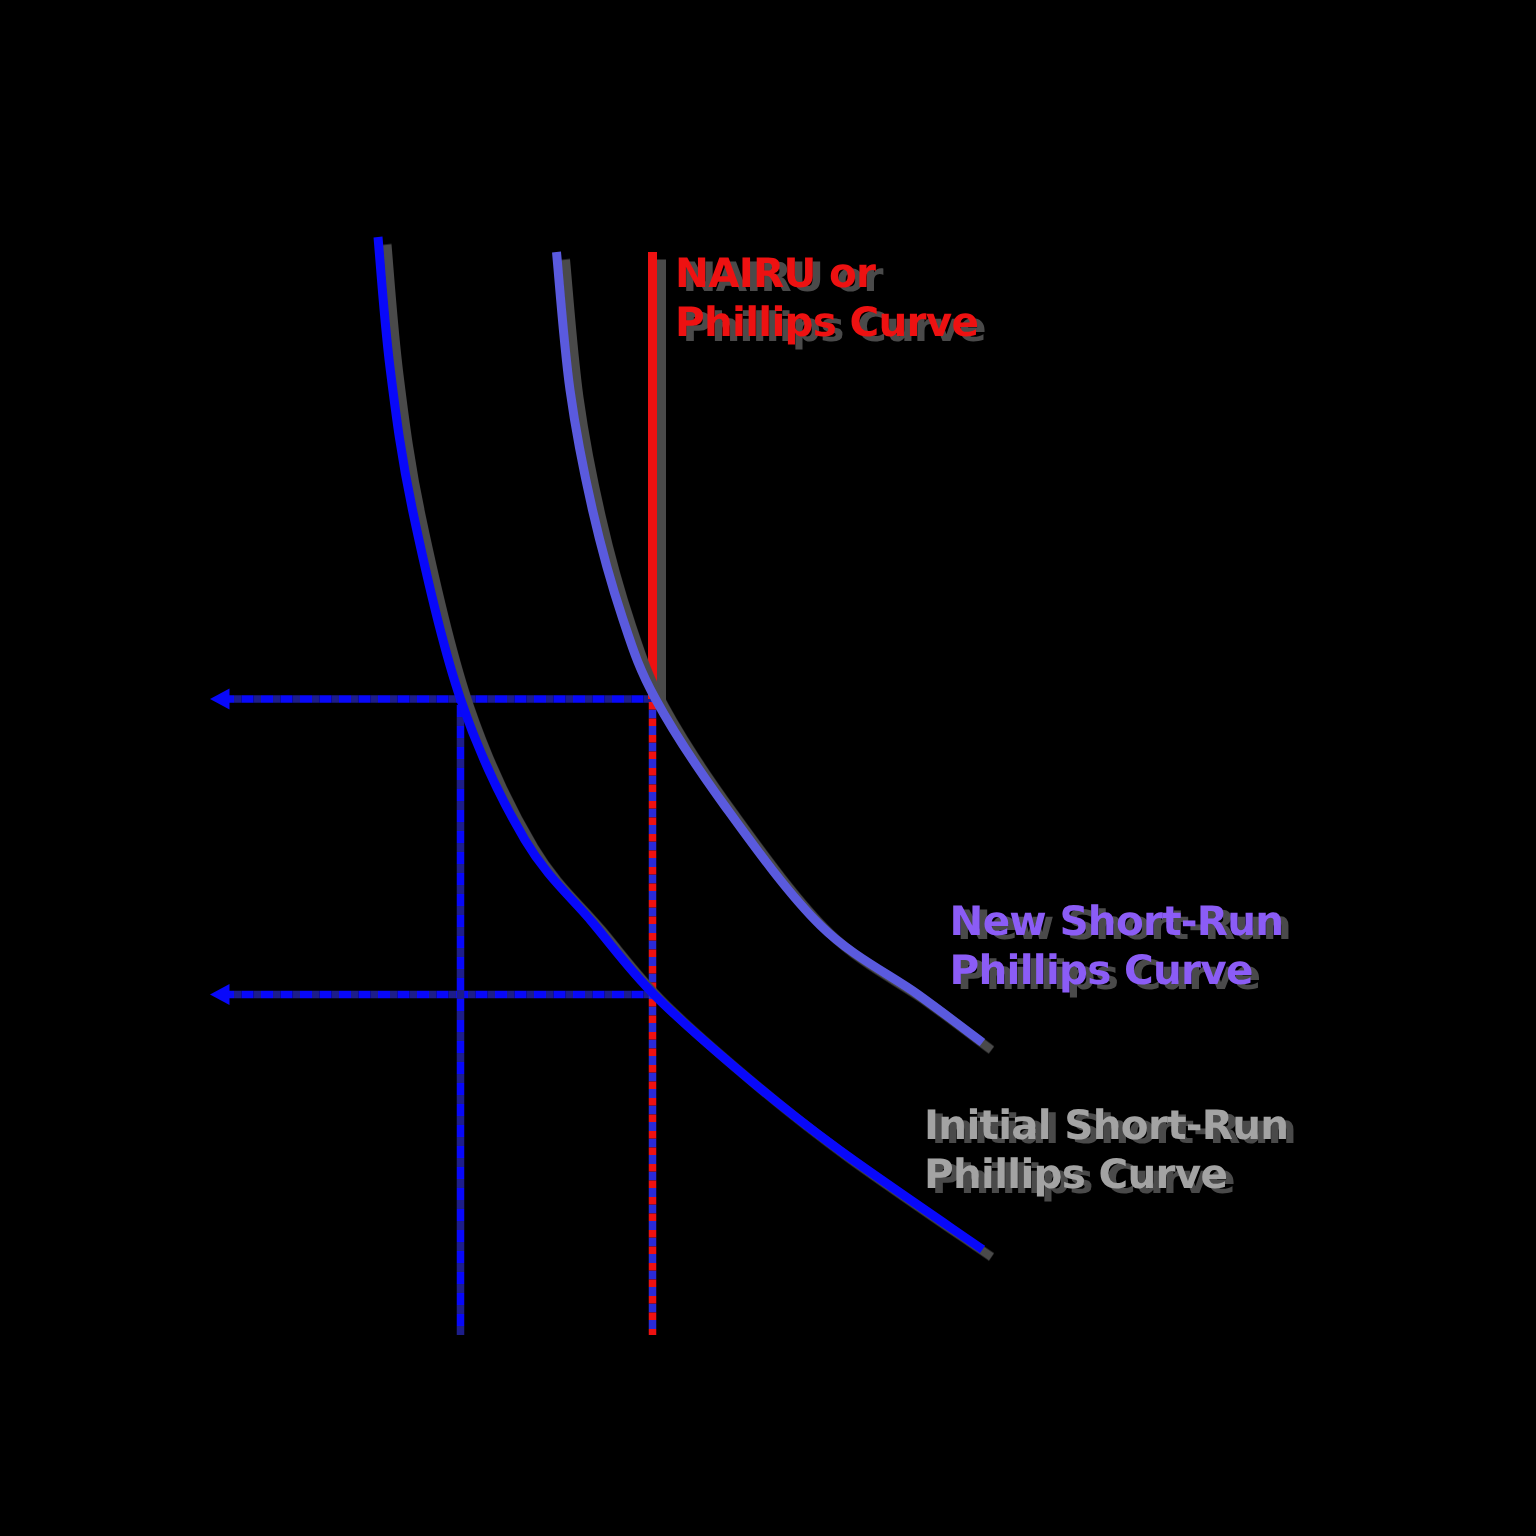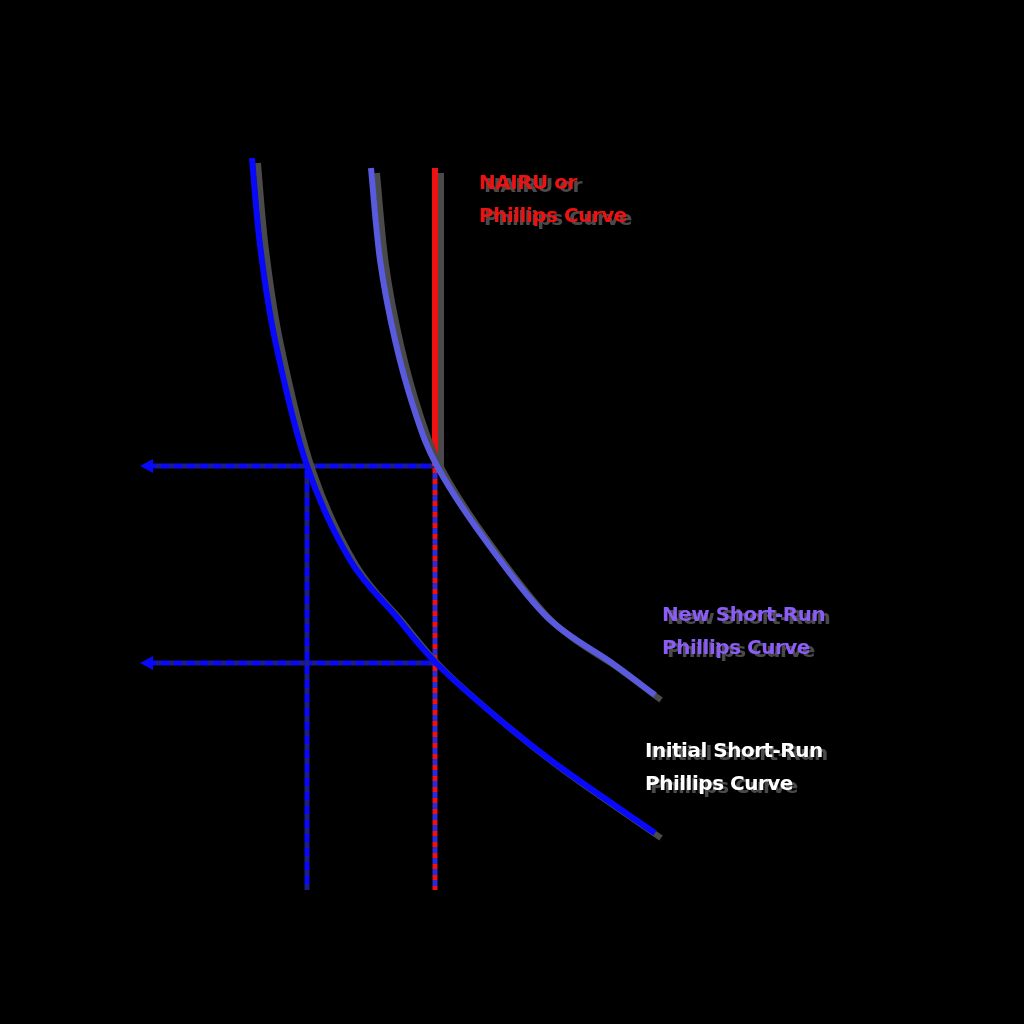--- a/index.html
+++ b/index.html
@@ -7,26 +7,25 @@
     position:relative;
     width:1024px;height:1024px;
     background:#000000;
     overflow:hidden;
     font-family:"DejaVu Sans", sans-serif;
   }
   .figure-svg{position:absolute;left:0;top:0;}
   .curve-label{
     position:absolute;
     font-weight:700;
-    font-size:20px;
+    font-size:27px;
     line-height:33px;
     letter-spacing:-0.5px;
     white-space:nowrap;
     text-shadow:5px 3px 0 #4a4a4a;
-    margin-left:29px;
   }
   .curve-label span{display:block;}
   .label-nairu{left:450px;top:166px;}
   .label-new{left:633px;top:598px;}
   .label-initial{left:616px;top:734px;}
 </style>
 </head>
 <body>
 
 <div class="stage">
@@ -49,17 +48,17 @@
   <div class="curve-label label-nairu" style="color: rgb(238, 17, 17);">
     <span>NAIRU or</span>
     <span>Phillips Curve</span>
   </div>
 
   <div class="curve-label label-new" style="color: #8b5cf6;">
     <span>New Short-Run</span>
     <span>Phillips Curve</span>
   </div>
 
-  <div class="curve-label label-initial" style="color: #ffffff;">
+  <div class="curve-label label-initial" style="color: #a3a3a3;">
     <span>Initial Short-Run</span>
     <span>Phillips Curve</span>
   </div>
 </div>
 
 </body></html>

